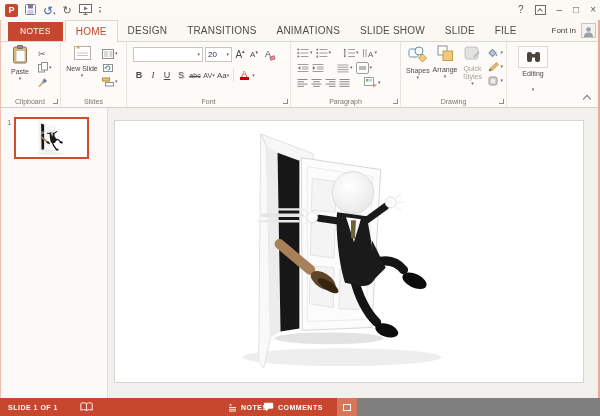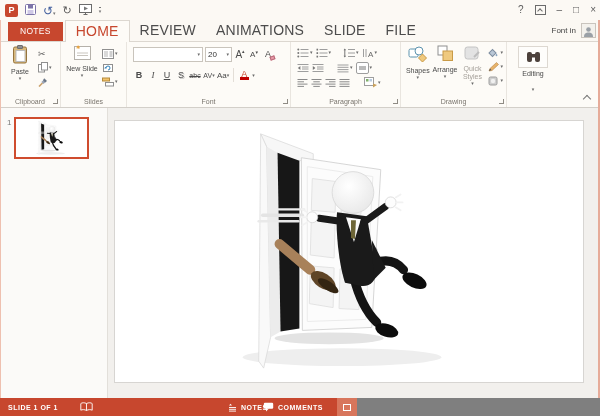--- a/index.html
+++ b/index.html
@@ -17,21 +17,21 @@
   .qat-more { display:inline-block; border-top:1px solid #777; font-size:5px; color:#777; padding-top:1px; line-height:4px; }
   .title-text { position:absolute; left:0; right:0; text-align:center; font-size:9px; color:#3c3c3c; pointer-events:none; }
   .win-controls { position:absolute; right:4px; top:0; height:20px; display:flex; align-items:center; gap:11px; }
   .win-glyph { font-size:10px; color:#5c5c5c; line-height:20px; }
   .ribbon-display-box { width:11px; height:10px; border:1px solid #6b6b6b; display:flex; align-items:center; justify-content:center; }
   .chev-up-s { width:4px; height:4px; border-left:1px solid #6b6b6b; border-top:1px solid #6b6b6b; transform:rotate(45deg); margin-top:2px; }
 
   
   .tabbar { position:absolute; left:0; top:20px; width:600px; height:22px; background:#fbf8f3; border-bottom:1px solid #dcd7d0; display:flex; align-items:flex-end; }
   .file-tab { height:19px; margin:0 0 0 8px; padding:0 12px; background:#c7472e; color:#fff; font-size:8.5px; line-height:19px; letter-spacing:.3px; }
-  .tab { height:21px; padding:0 10px; font-size:14px; line-height:21px; color:#4c4c4c; letter-spacing:.2px; }
+  .tab { height:21px; padding:0 10px; font-size:10px; line-height:21px; color:#4c4c4c; letter-spacing:.2px; }
   .tab.selected { background:#fdfbf7; border:1px solid #dcd7d0; border-bottom:none; color:#c7472e; margin-bottom:-1px; height:22px; }
   .signin { position:absolute; right:4px; bottom:3px; display:flex; align-items:center; gap:5px; }
   .signin-text { font-size:8px; color:#444; }
   .avatar-box { width:15px; height:15px; border:1px solid #c9c4bd; background:#f3f1ec; display:flex; align-items:flex-end; justify-content:center; }
 
   
   .ribbon { position:absolute; left:0; top:42px; width:600px; height:66px; background:#fdfbf7; border-bottom:1px solid #d3cfc9; display:flex; }
   .rgroup { position:relative; border-right:1px solid #e9e5df; height:100%; padding-top:3px; }
   .rgroup-label { position:absolute; bottom:2px; left:0; right:0; text-align:center; font-size:7px; color:#7a756e; }
   .launcher { position:absolute; bottom:3px; right:2px; width:5px; height:5px; border-right:1px solid #8f8b84; border-bottom:1px solid #8f8b84; }
@@ -169,22 +169,24 @@
       <span class="win-glyph">–</span>
       <span class="win-glyph">□</span>
       <span class="win-glyph">×</span>
     </div>
   </div>
 
   <div class="tabbar">
     <div class="file-tab">NOTES</div>
     <div style="width:2px"></div>
     <div class="tab selected">HOME</div>
-    <div class="tab">REVIEW</div>
+    <div class="tab">DESIGN</div>
+    <div class="tab">TRANSITIONS</div>
     <div class="tab">ANIMATIONS</div>
+    <div class="tab">SLIDE SHOW</div>
     <div class="tab">SLIDE</div>
     <div class="tab">FILE</div>
     <div class="signin">
       <span class="signin-text">Font in</span>
       <span class="avatar-box">
         <svg width="11" height="11" viewBox="0 0 11 11">
             <circle cx="5.5" cy="3.5" r="2.3" fill="#9aa0a6"></circle>
             <path d="M1 11 C1 7.8 3 6.6 5.5 6.6 C8 6.6 10 7.8 10 11 Z" fill="#9aa0a6"></path>
           </svg>
       </span>

